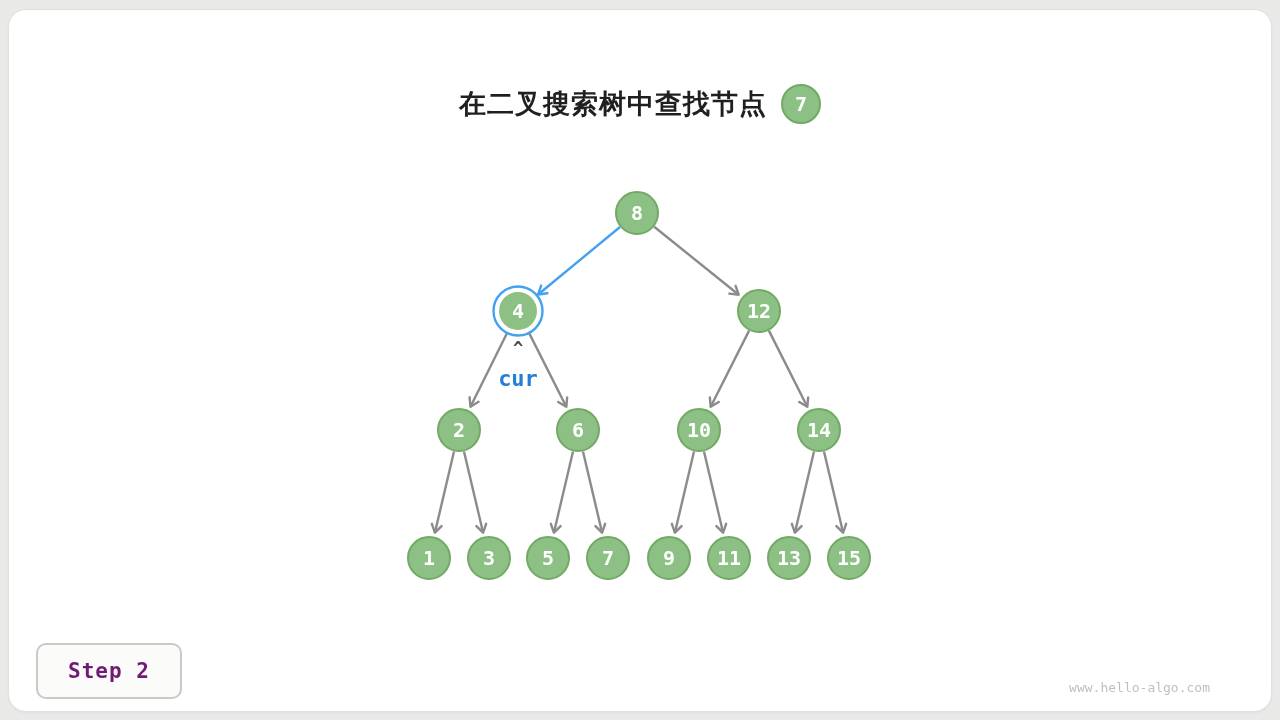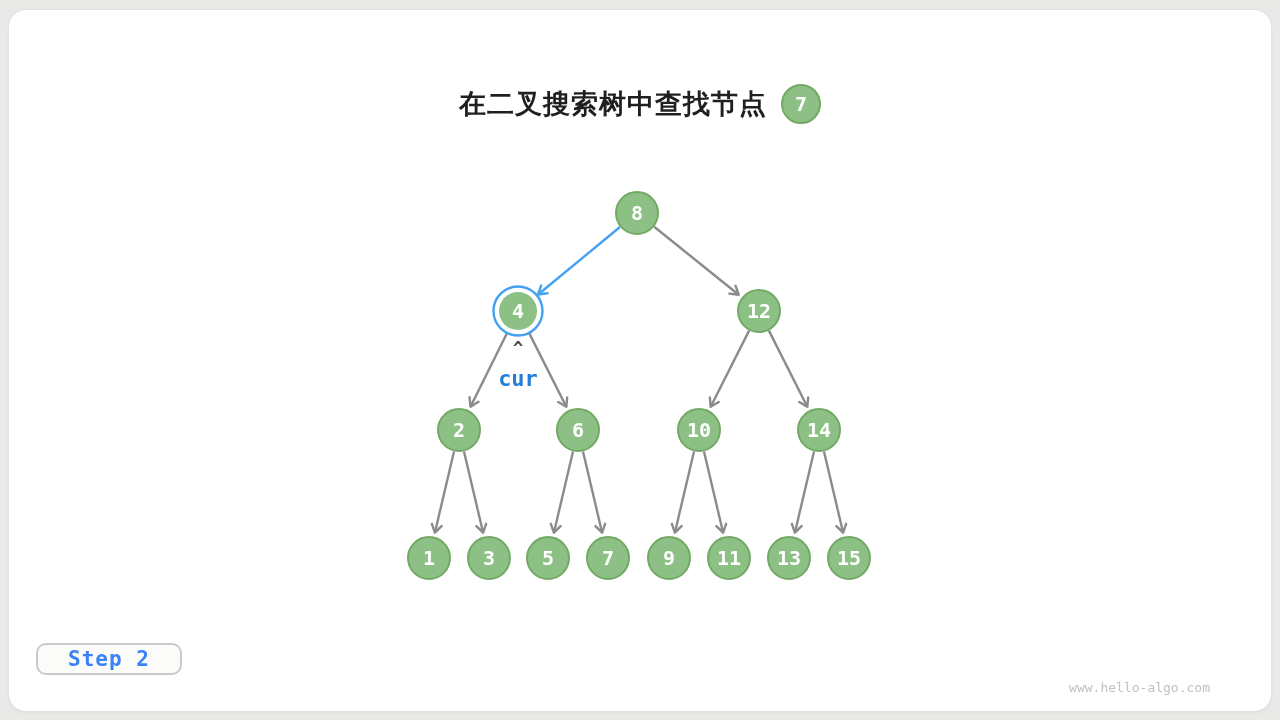--- a/index.html
+++ b/index.html
@@ -23,25 +23,25 @@
     font-size:27px;font-weight:bold;color:#1f1f1f;letter-spacing:1px;
   }
   .target-circle{
     width:40px;height:40px;border-radius:50%;
     display:flex;align-items:center;justify-content:center;
     color:#ffffff;font-family:"DejaVu Sans Mono",monospace;
     font-weight:bold;font-size:20px;box-sizing:border-box;
   }
   svg.tree{position:absolute;left:0;top:0;}
   .step-box{
-    position:absolute;left:36px;top:643px;width:146px;height:32px;
+    position:absolute;left:36px;top:643px;width:146px;height:56px;
     background:#fbfbfa;border:2px solid #c9c9c7;border-radius:10px;
     display:flex;align-items:center;justify-content:center;
     font-family:"DejaVu Sans Mono",monospace;font-weight:bold;
-    font-size:21px;color:#3b82f6;letter-spacing:1px;box-sizing:border-box;
+    font-size:21px;color:#701a75;letter-spacing:1px;box-sizing:border-box;
   }
   .watermark{
     position:absolute;right:70px;top:680px;
     font-family:"DejaVu Sans Mono",monospace;font-size:13px;color:#c0c0bf;text-align:right;
   }
 </style>
 </head>
 <body>
 
 <div class="page">

